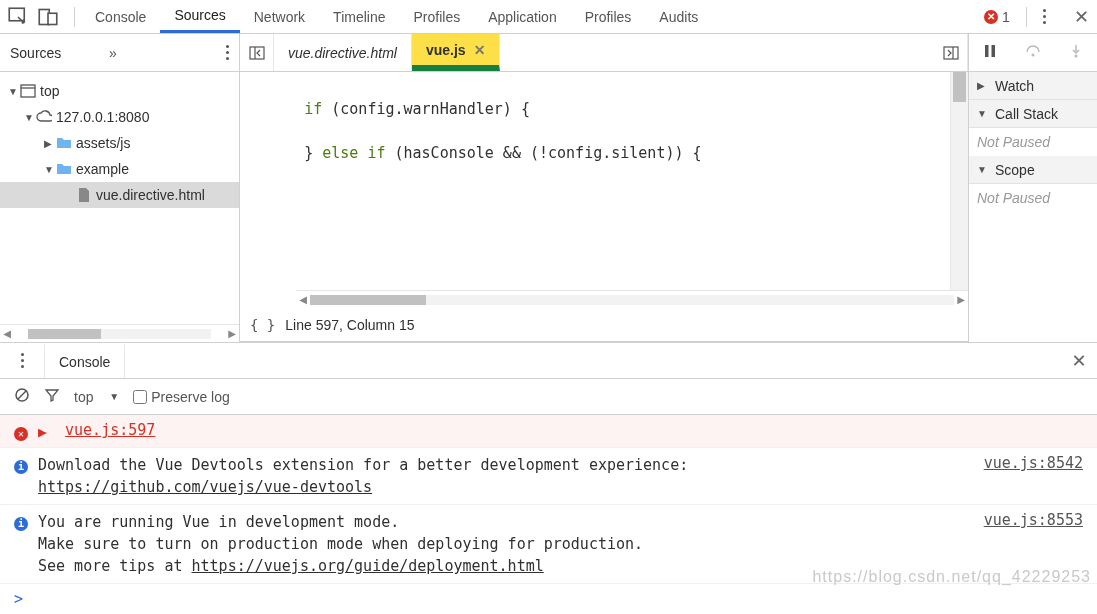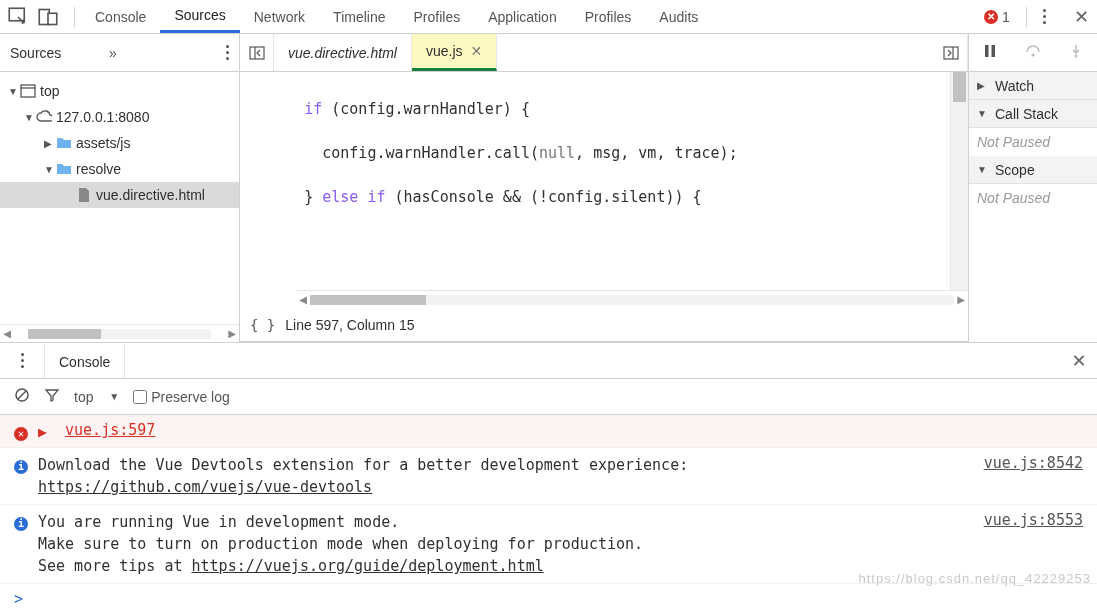--- a/index.html
+++ b/index.html
@@ -26,29 +26,29 @@
 .foldericon, .cloudicon, .windowicon, .fileicon { width:16px; height:16px; margin-right:4px; display:inline-flex; align-items:center; justify-content:center; }
 .foldericon svg, .cloudicon svg, .windowicon svg, .fileicon svg { width:16px; height:16px; }
 .hscroll { height: 18px; border-top: 1px solid #e6e6e6; display:flex; align-items:center; }
 .hscroll .track { flex:1; height:10px; background:#f2f2f2; position:relative; margin:0 14px;}
 .hscroll .thumb { position:absolute; left:0; width:40%; top:0; bottom:0; background:#c1c1c1;}
 .hscroll .arrow{ width:14px; text-align:center; color:#888; font-size:10px;}
 .center { flex: 1; display: flex; flex-direction: column; min-width: 0; border-right:1px solid #d0d0d0;}
 .filetabs { height: 38px; border-bottom: 1px solid #d0d0d0; display: flex; align-items: stretch; }
 .ftbtn { width: 34px; display:flex; align-items:center; justify-content:center; color:#555; border-right:1px solid #e6e6e6;}
 .ftab { padding: 0 14px; display:flex; align-items:center; gap:8px; border-right:1px solid #e6e6e6; cursor:pointer; }
-.ftab.active { background:#fef9c3; border-bottom:3px solid #15803d; font-style:normal; }
+.ftab.active { background:#fde047; border-bottom:6px solid #15803d; font-style:normal;font-weight:bold; }
 .ftab.inactive { font-style: italic; }
 .ftclose { color:#777; font-size:14px;}
 .filetabs .spacer { flex:1; }
 .code-area { flex:1; display:flex; min-height:0; position:relative; }
 .gutter { width:56px; background:#fff; color:#888; text-align:right; padding:4px 8px 4px 0; font-family: Consolas, monospace; font-size:15px; line-height:22px; border-right:1px solid #eee;}
 .codelines { flex:1; font-family: Consolas, monospace; font-size:15px; line-height:22px; padding:4px 0 4px 10px; overflow:hidden; white-space:pre; }
 .codelines .ln { height:22px; }
-.k-purple{color:#8b5cf6;} .k-null{color:#777;}
+.k-purple{color:#4d7c0f;} .k-null{color:#777;}
 .code-vscroll { width:18px; background:#f2f2f2; border-left:1px solid #e6e6e6; position:relative;}
 .code-vscroll .vthumb{ position:absolute; left:2px; right:2px; top:0; height:30px; background:#c1c1c1;}
 .code-hscroll { height:18px; border-top:1px solid #e6e6e6; display:flex; align-items:center; margin-left:56px;}
 .code-hscroll .track{flex:1; height:10px; background:#f2f2f2; position:relative;}
 .code-hscroll .thumb{position:absolute; left:0; width:18%; top:0; bottom:0; background:#c1c1c1;}
 .code-hscroll .arrow{width:14px;text-align:center;color:#888;font-size:10px;}
 .statusbar { height: 34px; border-top:0; display:flex; align-items:center; padding:0 10px; gap:10px; border-bottom:1px solid #d0d0d0;}
 .statusbar .braces { font-family: Consolas, monospace; color:#555; }
 .right { width: 128px; display:flex; flex-direction:column; }
 .right-controls { height:38px; border-bottom:1px solid #d0d0d0; display:flex; align-items:center; justify-content:space-around; color:#555;}
@@ -67,21 +67,21 @@
 .console-toolbar input[type=checkbox]{ width:14px; height:14px;}
 .console-body { font-family: Consolas, monospace; font-size:15px; }
 .logrow { display:flex; padding:6px 14px; border-bottom:1px solid #f0f0f0; align-items:flex-start; gap:8px;}
 .logrow.error { background:#fdf3f3; color:#d93025; }
 .logrow .icon { width:16px; flex-shrink:0; margin-top:2px;}
 .logrow .msg { flex:1; white-space:pre-wrap; line-height:22px;}
 .logrow .src { color:#555; text-decoration:underline; white-space:nowrap; margin-left:10px;}
 .logrow.error .src{ color:#d93025;}
 .info-icon{ width:14px;height:14px;border-radius:50%;background:#2b6cd9;color:#fff;display:inline-flex;align-items:center;justify-content:center;font-size:10px;font-weight:bold;}
 .prompt { padding:6px 14px; color:#2b6cd9; font-family:Consolas,monospace;}
-.watermark { position:absolute; right:6px; bottom:28px; font-size:13px; color:#c9c9c9; letter-spacing:1px; pointer-events:none;}
+.watermark { position:absolute; right:6px; bottom:28px; font-size:16px; color:#c9c9c9; letter-spacing:1px; pointer-events:none;}
 .underline{ text-decoration: underline;}
 </style>
 </head>
 <body>
 
 <div class="topbar">
   <div class="tcicon">
       <svg viewBox="0 0 16 16">
         <rect x="1" y="1" width="12" height="10" fill="none" stroke="#555" stroke-width="1.3"></rect>
         <path d="M8 8 l5 5 M11 13 l2-1 -1-2" fill="none" stroke="#555" stroke-width="1.3"></path>
@@ -162,21 +162,21 @@
           </span>
         <span>assets/js</span>
       </div>
       <div class="tree-row" style="padding-left:44px">
         <span class="tri">▼</span>
         <span class="foldericon">
             <svg viewBox="0 0 16 16">
               <path d="M1 3h5l2 2h7v8H1z" fill="#6fb4f0"></path>
             </svg>
           </span>
-        <span>resolve</span>
+        <span>example</span>
       </div>
       <div class="tree-row sel" style="padding-left:64px">
         <span class="tri"></span>
         <span class="fileicon">
             <svg viewBox="0 0 16 16">
               <path d="M3 1h7l3 3v11H3z" fill="#888"></path>
             </svg>
           </span>
         <span>vue.directive.html</span>
       </div>
@@ -211,21 +211,20 @@
           <svg width="16" height="16" viewBox="0 0 16 16">
             <rect x="1" y="2" width="14" height="12" fill="none" stroke="#555" stroke-width="1.2"></rect>
             <line x1="10" y1="2" x2="10" y2="14" stroke="#555" stroke-width="1.2"></line>
             <path d="M5 5l3 3-3 3" fill="none" stroke="#555" stroke-width="1.2"></path>
           </svg>
         </div>
     </div>
     <div class="code-area">
       <div class="codelines">
 <div class="ln"><span class="k-purple">      if</span><span> (config.warnHandler) {</span></div>
-<div class="ln"><span>        config.warnHandler.call(</span><span class="k-null">null</span><span>, msg, vm, trace);</span></div>
 <div class="ln"><span>      } </span><span class="k-purple">else if</span><span> (hasConsole &amp;&amp; (!config.silent)) {</span></div>
 
 
 
 
       </div>
       <div class="code-vscroll">
           <div class="vthumb"></div>
         </div>
     </div>

